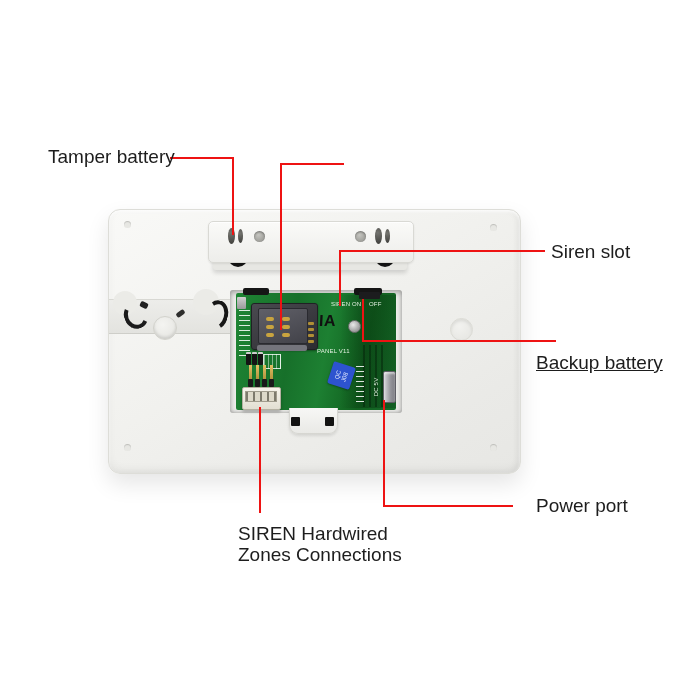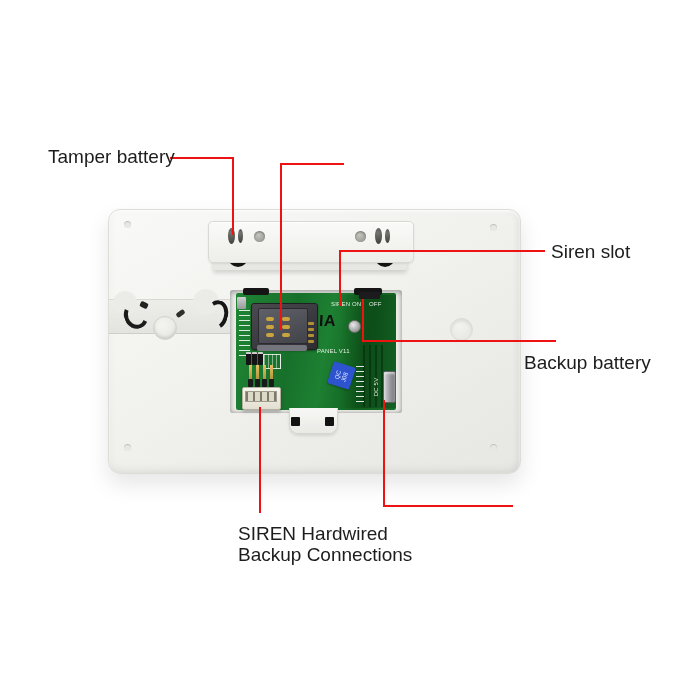--- a/index.html
+++ b/index.html
@@ -205,23 +205,24 @@
   <div class="abs ann" style="left:339px;top:250px;width:206px;height:2px;"></div>
   <div class="abs ann" style="left:339px;top:250px;width:2px;height:56px;"></div>
   <div class="abs ann" style="left:362px;top:299px;width:2px;height:43px;"></div>
   <div class="abs ann" style="left:362px;top:340px;width:194px;height:2px;"></div>
   <div class="abs ann" style="left:383px;top:400px;width:2px;height:107px;"></div>
   <div class="abs ann" style="left:383px;top:505px;width:130px;height:2px;"></div>
   <div class="abs ann" style="left:259px;top:407px;width:2px;height:106px;"></div>
 
   <div class="abs lbl" style="left:48px;top:146px;">Tamper battery</div>
   <div class="abs lbl" style="left:551px;top:241px;">Siren slot</div>
-  <div class="abs lbl" style="left:524px;top:352px;">
+  <div class="abs lbl" style="left:536px;top:352px;text-decoration:underline;">
     <div>Backup battery</div>
   </div>
   <div class="abs lbl" style="left:536px;top:495px;">
+    <div>Power port</div>
   </div>
   <div class="abs lbl" style="left:238px;top:523px;">
     <div>SIREN Hardwired</div>
-    <div>Backup Connections</div>
+    <div>Zones Connections</div>
   </div>
 
 </div>
 
 </body></html>

